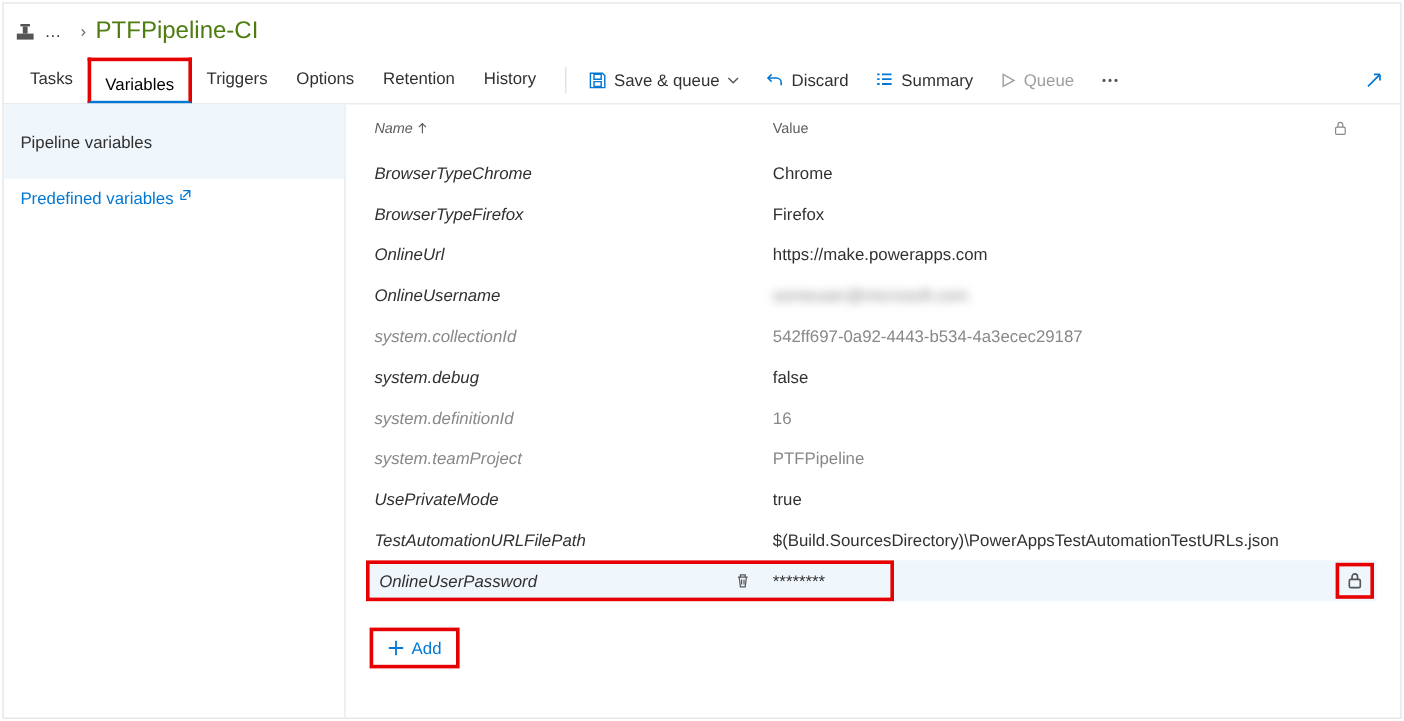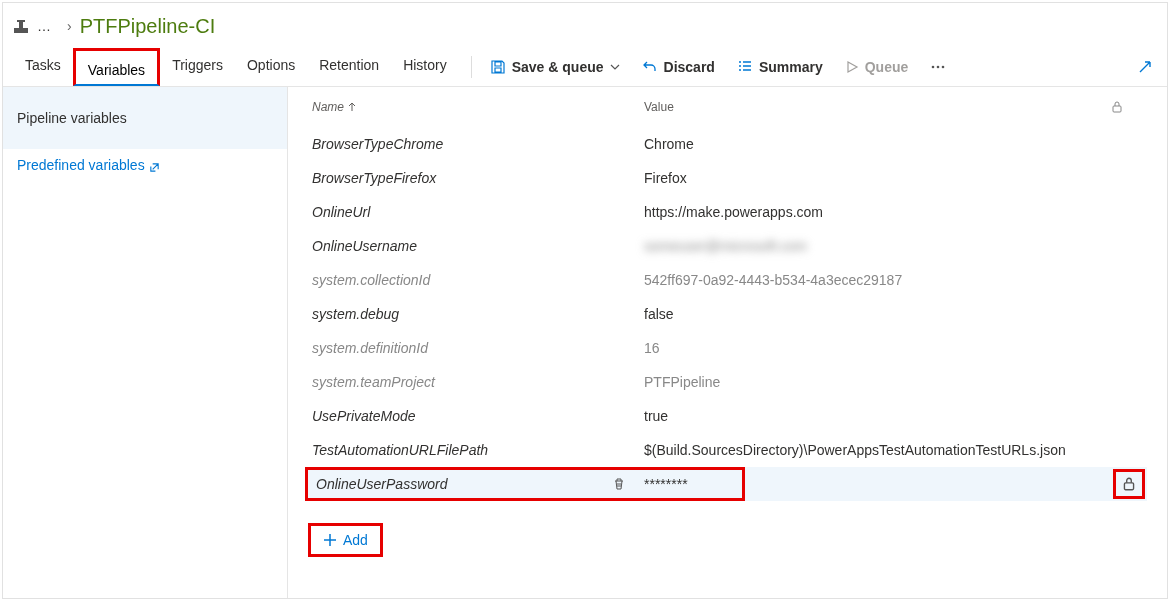--- a/index.html
+++ b/index.html
@@ -49,38 +49,38 @@
   .tab.active {
     color: #000;
     border-bottom: 2px solid #0078d4;
     font-weight: 400;
   }
   .tab-highlight {
     border: 3px solid #e60000;
     margin: 2px 0;
   }
   .cmd-sep { width:1px; height:22px; background:#ddd; margin:0 12px; }
-  .cmd { display:flex; align-items:center; gap:6px; padding:0 6px; color:#323130; cursor:pointer;font-weight:bold; }
+  .cmd { display:flex; align-items:center; gap:6px; padding:0 6px; color:#323130; cursor:pointer; }
   .cmd svg { flex-shrink:0; }
   .cmd.disabled { color:#a19f9d; }
   .expand { margin-left:auto; padding:0 4px; cursor:pointer; }
   .body { display:flex; flex:1; overflow:hidden; }
   .sidebar {
     width: 285px;
     border-right: 1px solid #e5e5e5;
     padding-top: 0;
   }
   .side-item {
     padding: 23px 14px;
     font-size: 14px;
     color:#323130;
     cursor:pointer;
   }
   .side-item.active { background:#eff6fc; }
-  .side-link { color:#0078d4; padding:8px 14px; font-size:14px; display:flex; align-items:flex-end; gap:4px; cursor:pointer; }
+  .side-link { color:#0078d4; padding:8px 14px; font-size:14px; display:flex; align-items:flex-start; gap:4px; cursor:pointer; }
   .main { flex:1; padding: 0 20px; display:flex; flex-direction:column; }
   .thead {
     display:flex;
     align-items:center;
     height: 40px;
     font-size: 12px;
     color:#605e5c;
   }
   .col-name { width: 336px; padding-left: 4px; display:flex; align-items:center; gap:4px;font-style:italic; }
   .col-value { flex:1; padding-left: 0; }

